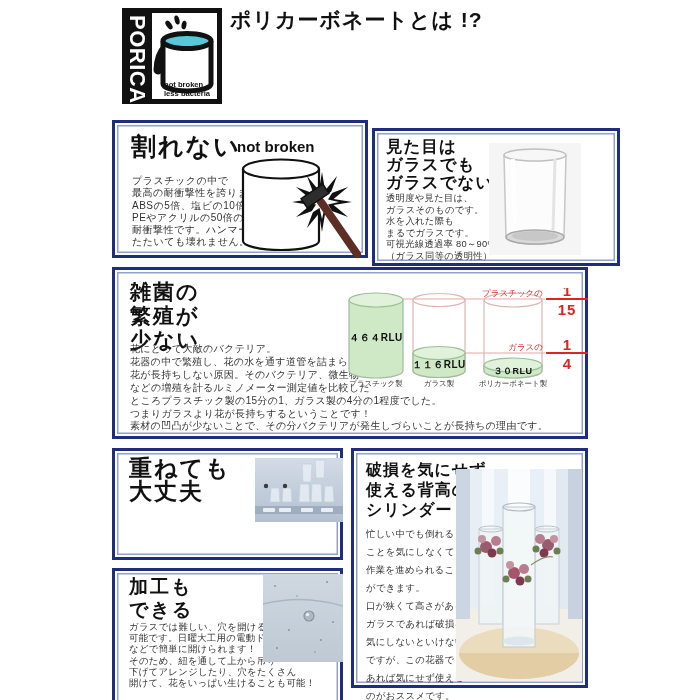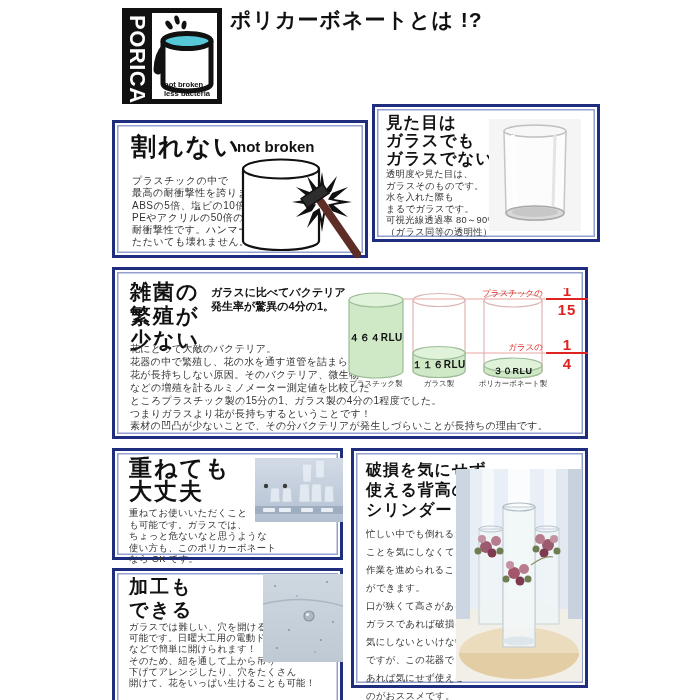--- a/index.html
+++ b/index.html
@@ -19,21 +19,21 @@
   
   .logo { left:122px; top:8px; width:100px; height:96px; }
 
   
   .fbox {
     position:absolute; background:#fff;
     border:3px solid #1e2d7e;
     box-shadow: inset 0 0 0 2px #ffffff, inset 0 0 0 3.5px #93a0cd;
   }
   .box1 { left:112px; top:120px; width:256px; height:138px; }
-  .box2 { left:372px; top:104px; width:228px; height:138px; }
+  .box2 { left:372px; top:128px; width:248px; height:138px; }
   .box3 { left:112px; top:267px; width:476px; height:172px; }
   .box4 { left:112px; top:448px; width:231px; height:112px; }
   .box5 { left:351px; top:448px; width:237px; height:240px; }
   .box6 { left:112px; top:568px; width:231px; height:139px; }
 
   .h-lg { font-weight:bold; color:#111; }
   .body-txt { color:#333; }
 
   
   .box1 .heading { left:16px; top:9px; font-size:25px; line-height:28px; letter-spacing:2px; }
@@ -132,22 +132,20 @@
       <ellipse cx="46" cy="93" rx="23" ry="5" fill="#c7c7c7"></ellipse>
       <path d="M24,16 L26,88" stroke="#ffffff" stroke-width="4" opacity="0.9"></path>
       <path d="M66,16 L64,88" stroke="#e4e4e4" stroke-width="3"></path>
     </svg>
   </div>
 
   <div class="fbox box3">
     <div class="abs heading h-lg pre">雑菌の
 繁殖が
 少ない</div>
-    <div class="abs subheading pre">ガラスに比べてバクテリア
-発生率が驚異の4分の1。</div>
     <div class="abs body-txt pre">花にとって大敵のバクテリア。
 花器の中で繁殖し、花の水を通す道管を詰まらせ、
 花が長持ちしない原因。そのバクテリア、微生物
 などの増殖を計るルミノメーター測定値を比較した
 ところプラスチック製の15分の1、ガラス製の4分の1程度でした。
 つまりガラスより花が長持ちするということです！
 素材の凹凸が少ないことで、その分バクテリアが発生しづらいことが長持ちの理由です。</div>
 
     <svg class="abs chart" viewBox="0 0 246 104">
 
@@ -182,25 +180,20 @@
 
       <text x="31" y="98" font-size="7.5" fill="#333" text-anchor="middle">プラスチック製</text>
       <text x="94" y="98" font-size="7.5" fill="#333" text-anchor="middle">ガラス製</text>
       <text x="168" y="98" font-size="7.5" fill="#333" text-anchor="middle">ポリカーボネート製</text>
     </svg>
   </div>
 
   <div class="fbox box4">
     <div class="abs heading h-lg pre">重ねても
 大丈夫</div>
-    <div class="abs body-txt pre">重ねてお使いいただくこと
-も可能です。ガラスでは、
-ちょっと危ないなと思うような
-使い方も、このポリカーボネート
-なら OK です。</div>
     <svg class="abs photo" viewBox="0 0 88 64">
       <defs>
         <linearGradient id="g4" x1="0" y1="0" x2="0" y2="1">
           <stop offset="0" stop-color="#d3dbe6"></stop>
             <stop offset="1" stop-color="#b3c0d2"></stop>
         </linearGradient>
       </defs>
       <rect width="88" height="64" fill="url(#g4)"></rect>
       <rect y="48" width="88" height="8" fill="#9fadc0"></rect>
       <g fill="#e9eef4">

